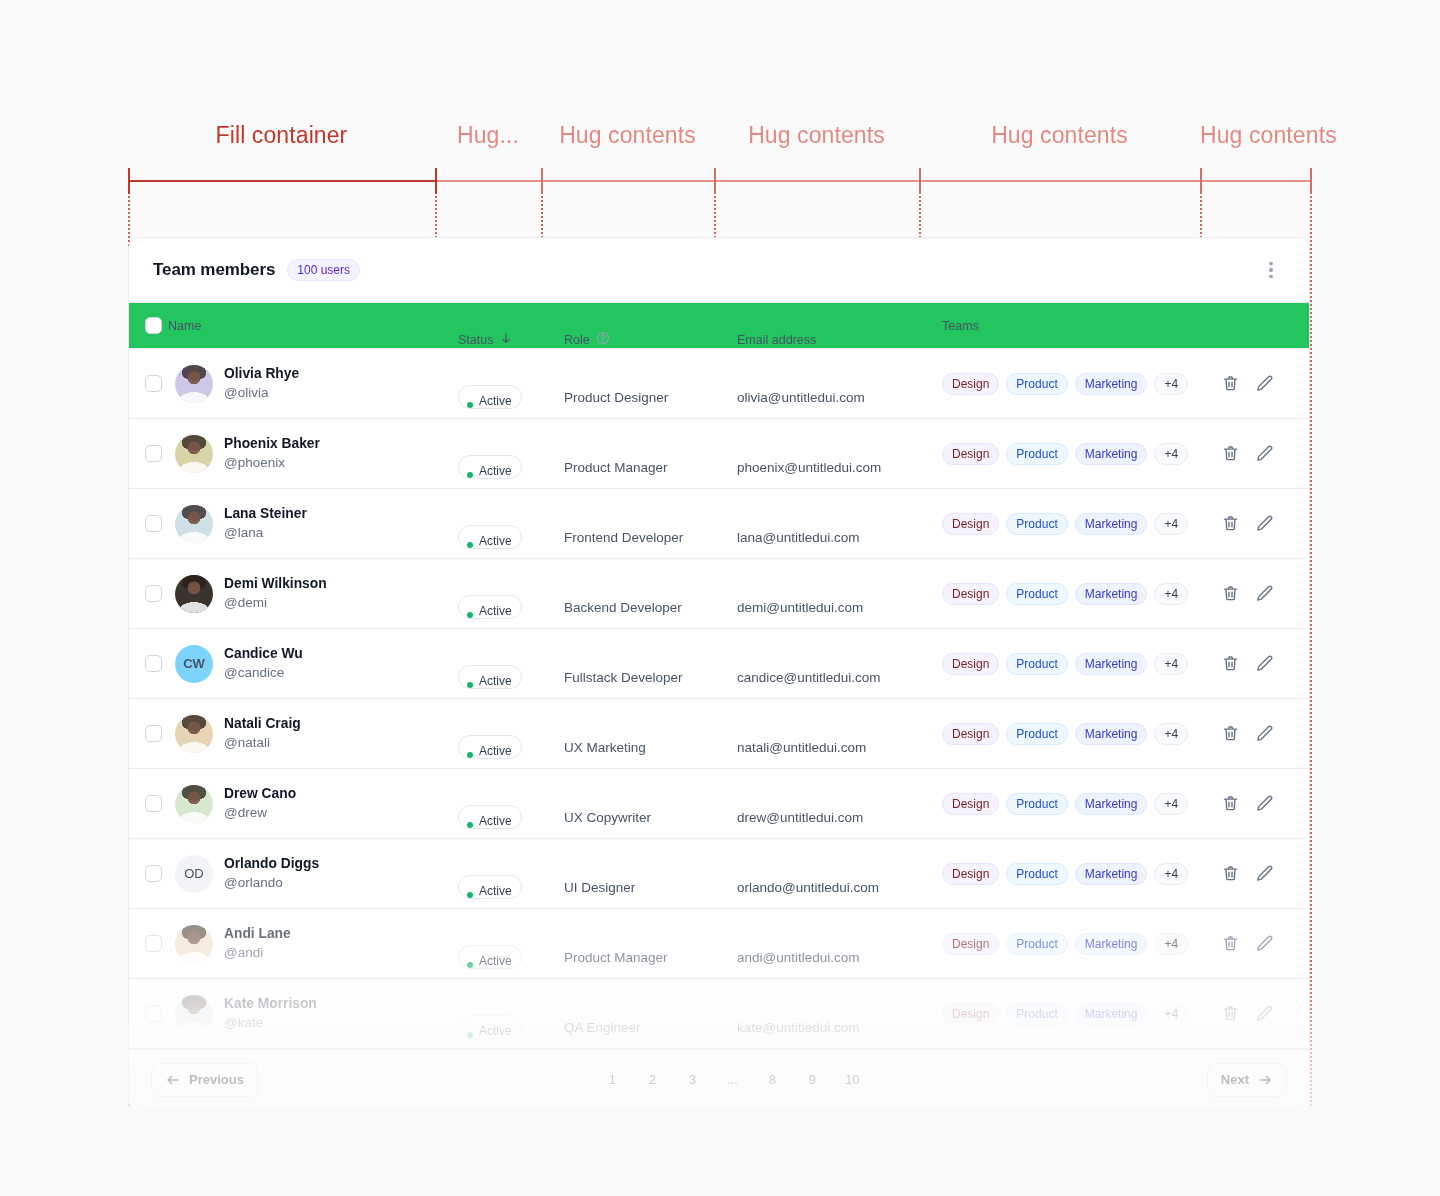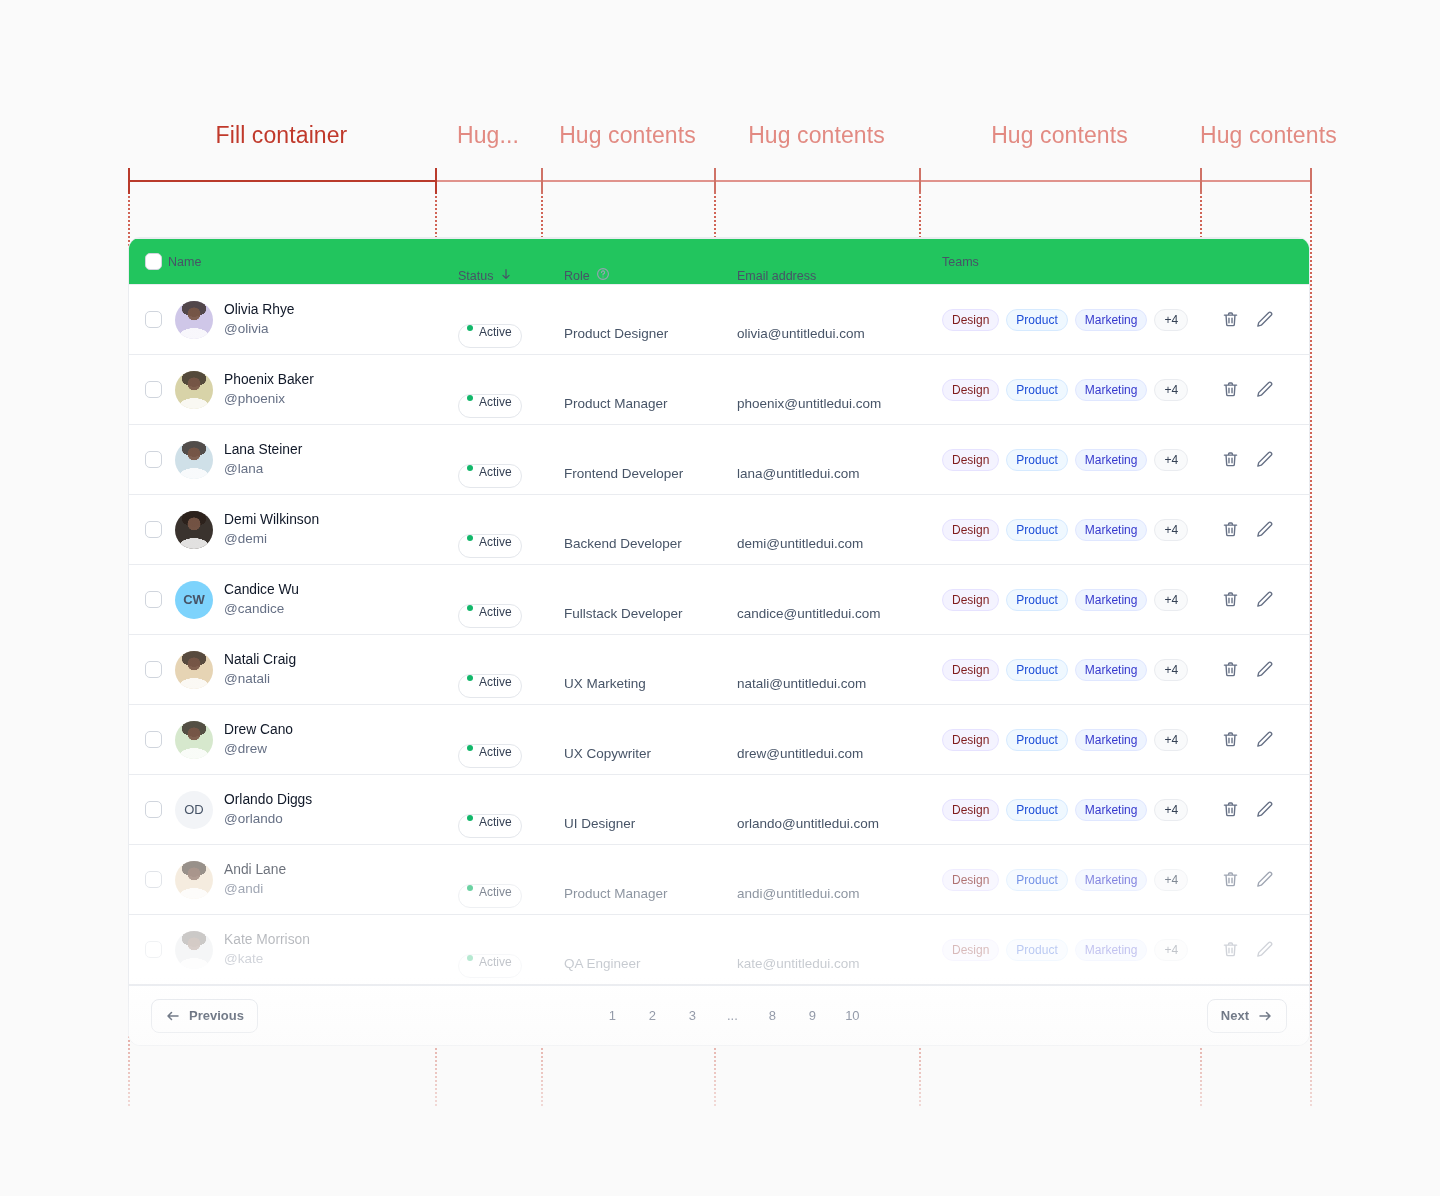--- a/index.html
+++ b/index.html
@@ -150,26 +150,26 @@
     border-radius: 50%;
     margin-left: 13px;
     flex: 0 0 auto;
     position: relative;
     overflow: hidden;
     display: flex; align-items: center; justify-content: center;
     font-size: 13px; font-weight: 500; color: #475467;
     background: #f2f4f7;
   }
   .name-txt { margin-left: 11px; line-height: 1.32; }
-  .name-main { font-size: 13.8px; font-weight: 400; color: #101828; }
+  .name-main { font-size: 13.8px; font-weight: 700; color: #101828; }
   .name-sub  { font-size: 13.5px; color: #667085; }
 
   
   .pill-status {
-    display: inline-flex; align-items: flex-start; gap: 6px;
+    display: inline-flex; align-items: flex-end; gap: 6px;
     height: 24px; padding: 0 9px 0 8px;
     border: 1px solid #e4e7ec; border-radius: 12px;
     background: #fff;
     font-size: 12px; color: #344054; font-weight: 500;
   }
   .pill-status .dot { width: 6px; height: 6px; border-radius: 50%; background: #12b76a; }
 
   
   .teams { display: flex; align-items: center; gap: 7px; }
   .badge {
@@ -253,20 +253,30 @@
       <div class="anno-tick" style="left: 919px; top: 168px; height: 26px;"></div>
       <div class="guide" style="left: 919px; top: 196px; height: 910px;"></div>
       <div class="anno-tick" style="left: 1200px; top: 168px; height: 26px;"></div>
       <div class="guide" style="left: 1200px; top: 196px; height: 910px;"></div>
       <div class="anno-tick" style="left: 1310px; top: 168px; height: 26px;"></div>
       <div class="guide" style="left: 1310px; top: 196px; height: 910px;"></div>
     </div>
 
   <div id="card">
 
+    <div class="card-header">
+      <span class="card-title">Team members</span>
+      <span class="count-badge">100 users</span>
+      <span class="header-spacer"></span>
+      <span class="dots-btn">
+        <i></i>
+          <i></i>
+          <i></i>
+      </span>
+    </div>
 
     <table>
       <colgroup>
         <col class="col-name">
           <col class="col-status">
           <col class="col-role">
         <col class="col-email">
           <col class="col-teams">
           <col class="col-act">
       </colgroup>

